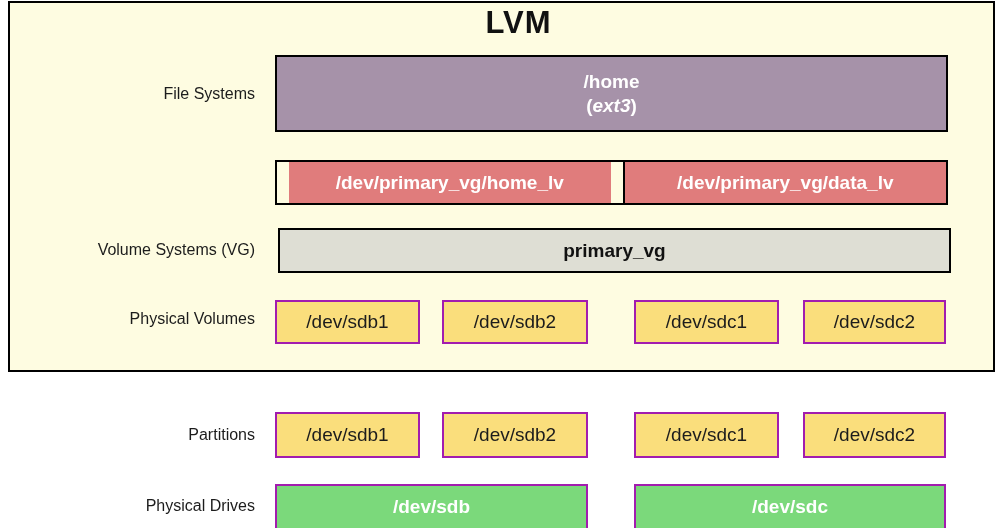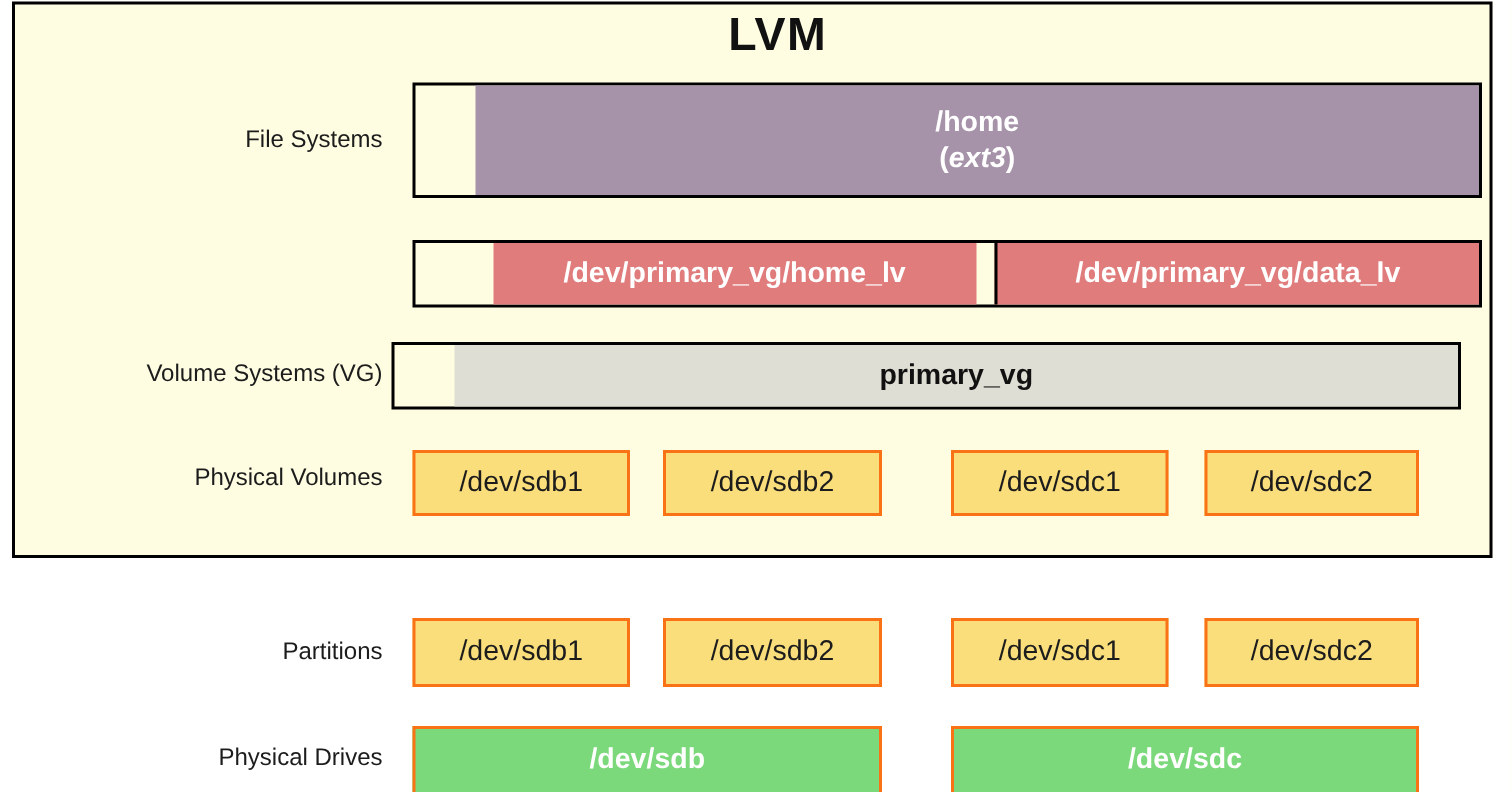--- a/index.html
+++ b/index.html
@@ -39,39 +39,38 @@
     text-align: right;
     font-size: 16px;
     color: #1c1c1c;
     white-space: nowrap;
   }
   .group {
     position: absolute;
     display: flex;
     border: 2px solid #000000;
     box-sizing: content-box;
-    padding-left: 40px;
   }
   .cell {
     flex: 1 1 0;
     display: flex;
     flex-direction: column;
     align-items: center;
     justify-content: center;
     font-size: 19px;
     font-weight: bold;
     line-height: 24px;
   }
   .cell + .cell { border-left: 2px solid #000000; }
   .fs-fill  { background: #A692A9; color: #ffffff; }
   .lv-fill  { background: #E07C7C; color: #ffffff; margin-left: 12px; }
   .vg-fill  { background: #DEDED4; color: #111111; }
   .box {
     position: absolute;
-    border: 2px solid #f97316;
+    border: 2px solid #a21caf;
     display: flex;
     align-items: center;
     justify-content: center;
     font-size: 19px;
   }
   .pv-fill { background: #FADE7C; color: #1c1c1c; font-weight: normal; }
   .drive-fill { background: #7BD97B; color: #ffffff; font-weight: bold; }
   .fs-line2 em { font-style: italic; }
 </style>
 </head>
@@ -94,21 +93,21 @@
       <span>/home</span>
       <span class="fs-line2"><span>(</span><em>ext3</em><span>)</span></span>
     </div>
   </div>
 
   <div class="group" style="left:275px; top:160px; width:669px; height:41px">
     <div class="cell lv-fill">/dev/primary_vg/home_lv</div>
     <div class="cell lv-fill">/dev/primary_vg/data_lv</div>
   </div>
 
-  <div class="group" style="left:261px; top:228px; width:669px; height:41px">
+  <div class="group" style="left:278px; top:228px; width:669px; height:41px">
     <div class="cell vg-fill">primary_vg</div>
   </div>
 
   <div class="box pv-fill" style="left:275px; top:300px; width:141px; height:40px">/dev/sdb1</div>
   <div class="box pv-fill" style="left:442px; top:300px; width:142px; height:40px">/dev/sdb2</div>
   <div class="box pv-fill" style="left:634px; top:300px; width:141px; height:40px">/dev/sdc1</div>
   <div class="box pv-fill" style="left:803px; top:300px; width:139px; height:40px">/dev/sdc2</div>
 
   <div class="box pv-fill" style="left:275px; top:412px; width:141px; height:42px">/dev/sdb1</div>
   <div class="box pv-fill" style="left:442px; top:412px; width:142px; height:42px">/dev/sdb2</div>

